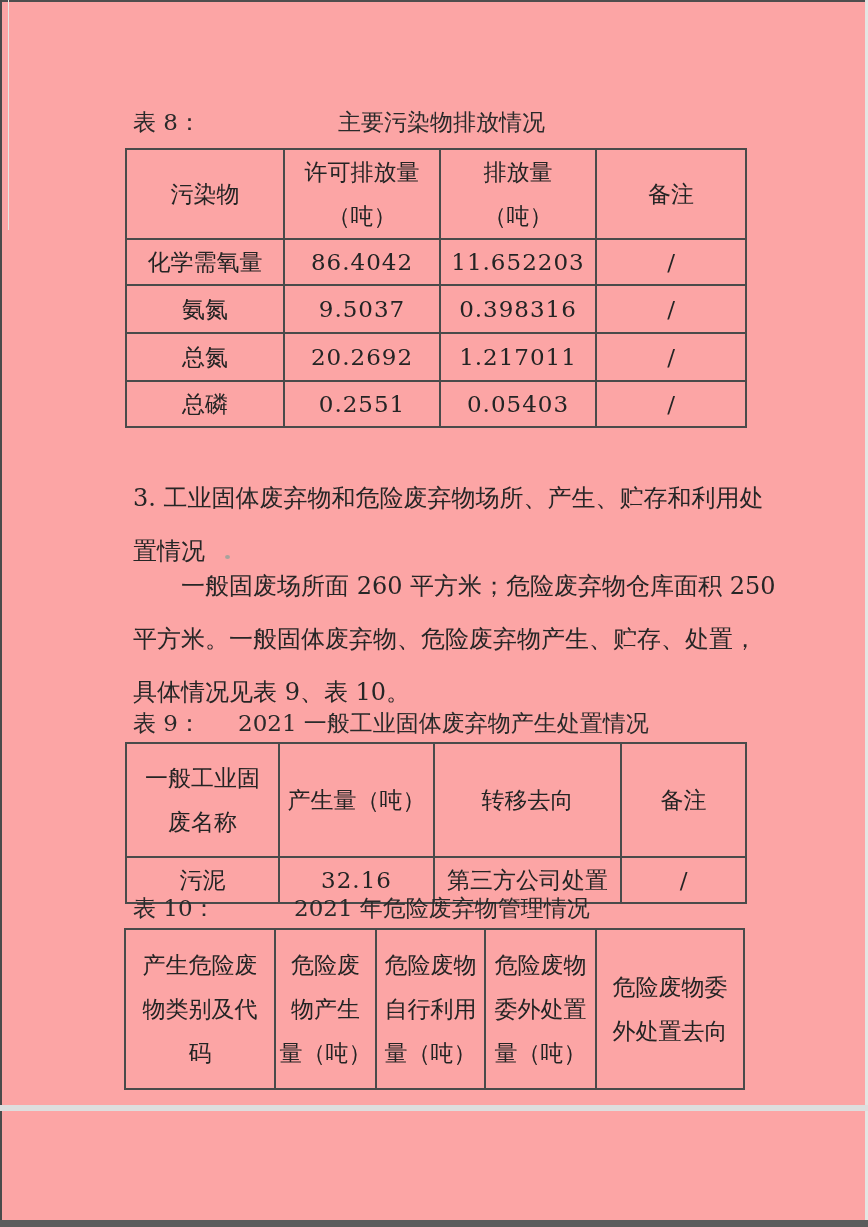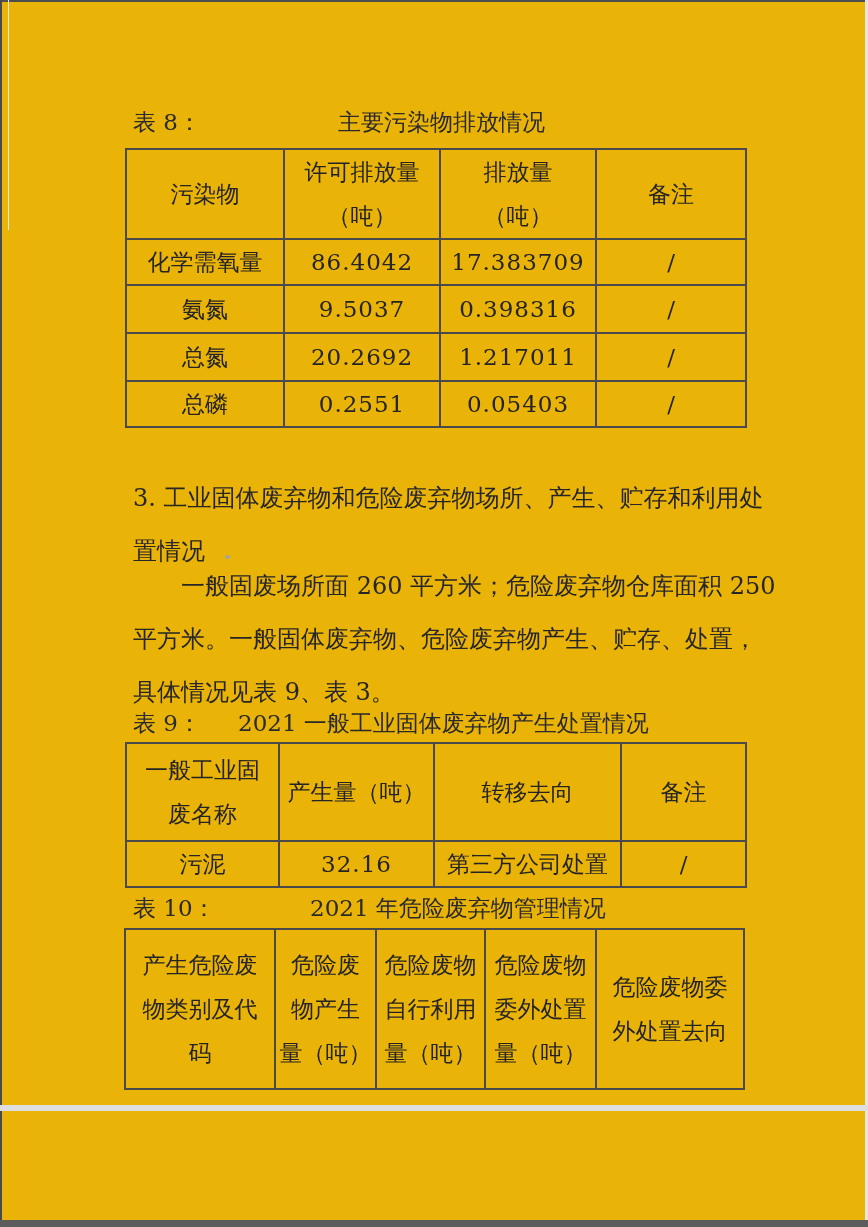--- a/index.html
+++ b/index.html
@@ -1,21 +1,21 @@
 <!DOCTYPE html>
 <html><head>
 <meta charset="utf-8">
 <style>
   * { margin: 0; padding: 0; box-sizing: border-box; }
   html, body { background: #ffffff; }
   .page {
     position: relative;
     width: 868px;
     height: 1227px;
-    background: #eab308;
+    background: #fca5a5;
     overflow: hidden;
     font-family: "DejaVu Serif", "Liberation Serif", serif;
     color: #242424;
   }
 
   
   .cap {
     position: absolute;
     font-size: 23px;
     line-height: 30px;
@@ -84,21 +84,21 @@
       <th>污染物</th>
       <th>许可排放量
 （吨）</th>
       <th>排放量
 （吨）</th>
       <th>备注</th>
     </tr>
     <tr style="height:36px;">
       <td>化学需氧量</td>
       <td class="num">86.4042</td>
-      <td class="num">17.383709</td>
+      <td class="num">11.652203</td>
       <td>/</td>
     </tr>
     <tr style="height:48px;">
       <td>氨氮</td>
       <td class="num">9.5037</td>
       <td class="num">0.398316</td>
       <td>/</td>
     </tr>
     <tr style="height:48px;">
       <td>总氮</td>
@@ -113,51 +113,51 @@
       <td>/</td>
     </tr>
   </tbody>
     </table>
 
   <div class="textblock" style="top:472px;">3. 工业固体废弃物和危险废弃物场所、产生、贮存和利用处
 置情况</div>
 
   <div class="textblock indent-first" style="top:560px;">一般固废场所面 260 平方米；危险废弃物仓库面积 250
 平方米。一般固体废弃物、危险废弃物产生、贮存、处置，
-具体情况见表 9、表 3。</div>
+具体情况见表 9、表 10。</div>
 
   <span class="cap" style="left:133px; top:708px;">表 9：</span>
   <span class="cap" style="left:238px; top:708px;">2021 一般工业固体废弃物产生处置情况</span>
 
   <table style="left:125px; top:742px; width:620px;">
     <colgroup>
       <col style="width:153px">
         <col style="width:155px">
         <col style="width:187px">
         <col style="width:125px">
     </colgroup>
     <tbody>
-        <tr style="height:98px;">
+        <tr style="height:114px;">
       <th>一般工业固
 废名称</th>
       <th>产生量（吨）</th>
       <th>转移去向</th>
       <th>备注</th>
     </tr>
     <tr style="height:38px;">
       <td>污泥</td>
       <td class="num">32.16</td>
       <td>第三方公司处置</td>
       <td>/</td>
     </tr>
   </tbody>
     </table>
 
   <span class="cap" style="left:133px; top:893px;">表 10：</span>
-  <span class="cap" style="left:310px; top:893px;">2021 年危险废弃物管理情况</span>
+  <span class="cap" style="left:294px; top:893px;">2021 年危险废弃物管理情况</span>
 
   <table style="left:124px; top:928px; width:619px;">
     <colgroup>
       <col style="width:150px">
         <col style="width:101px">
         <col style="width:109px">
         <col style="width:111px">
         <col style="width:148px">
     </colgroup>
     <tbody>

